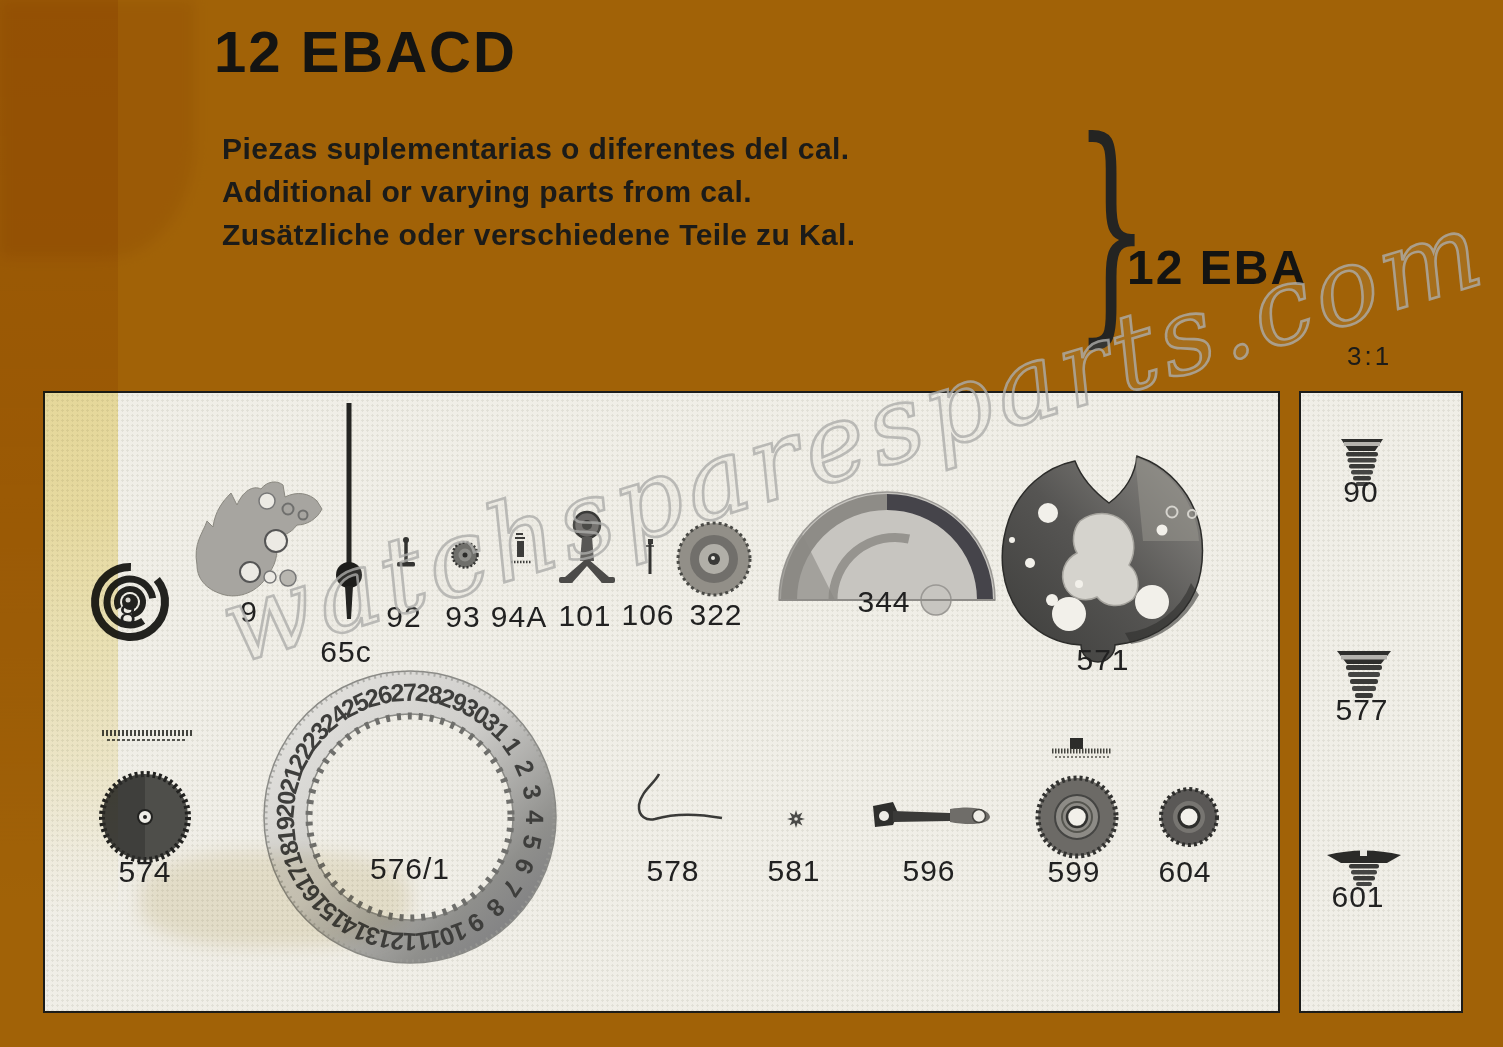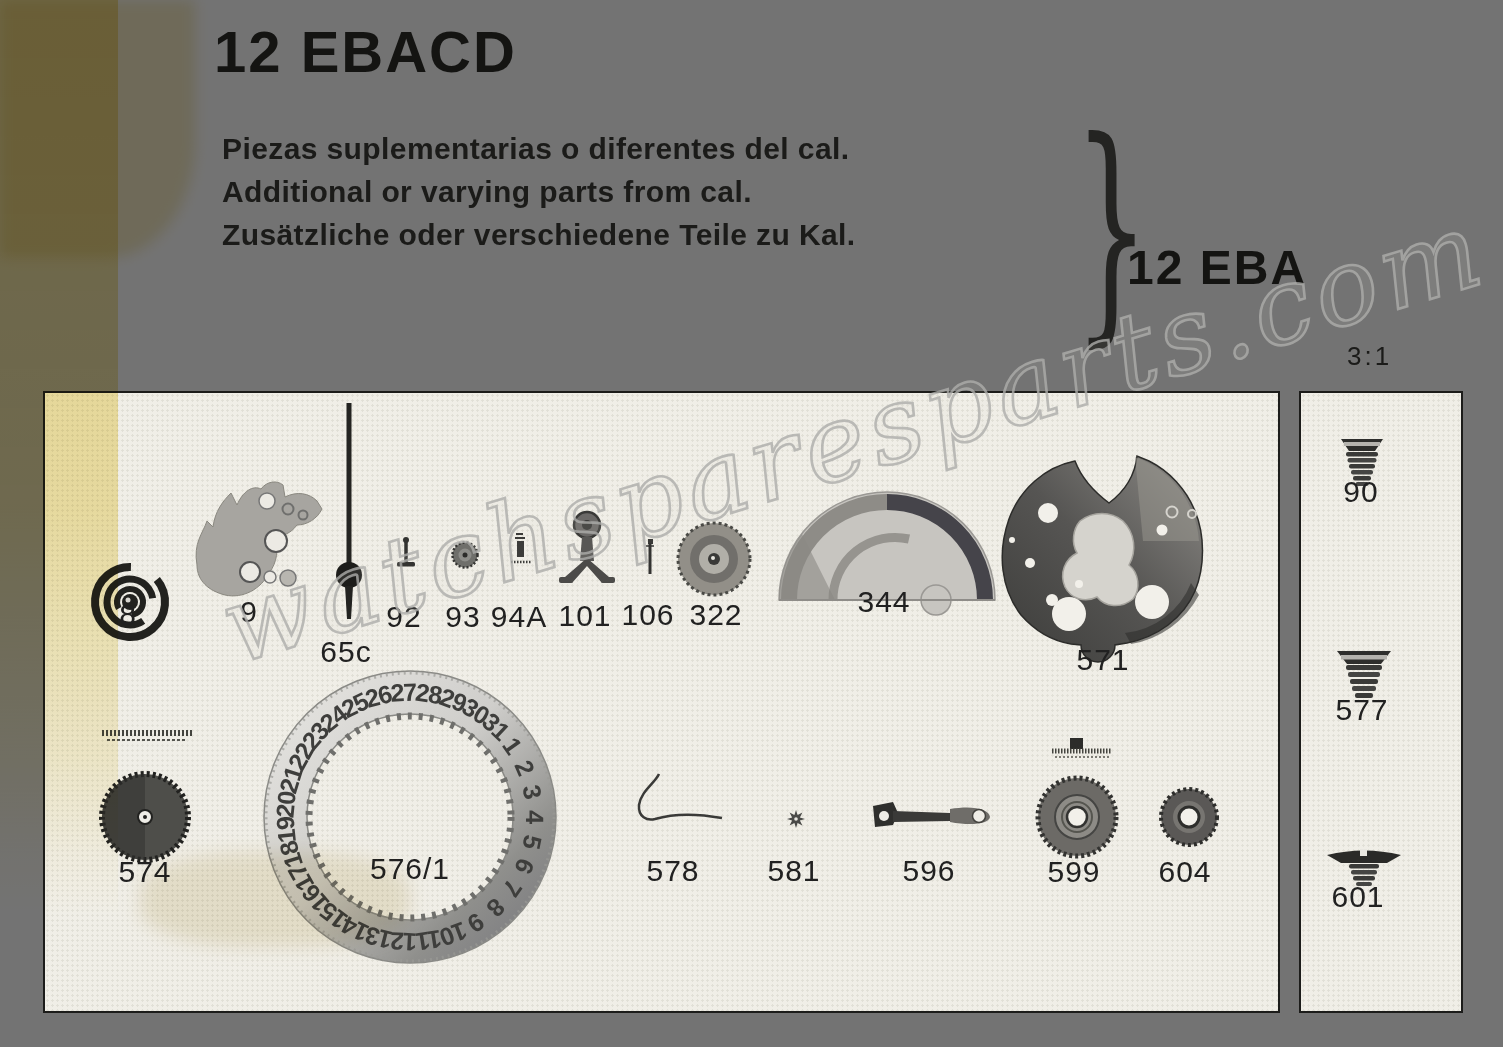--- a/index.html
+++ b/index.html
@@ -1,18 +1,18 @@
 <!DOCTYPE html>
 <html><head>
 <meta charset="utf-8">
 <style>
   html,body{margin:0;padding:0;background:#e9e7e2;}
   .page{
     position:relative;width:1503px;height:1047px;overflow:hidden;
-    background:#737373;
+    background:#a16207;
     font-family:"Liberation Sans", sans-serif;color:#1b1b19;
   }
   .abs{position:absolute;}
   .title{
     left:214px;top:18px;font-size:58px;font-weight:bold;letter-spacing:2px;
     color:#141412;white-space:nowrap;
   }
   .desc{
     left:222px;top:127px;font-size:30px;font-weight:bold;line-height:43px;
     letter-spacing:0.4px;white-space:nowrap;color:#1b1b19;

